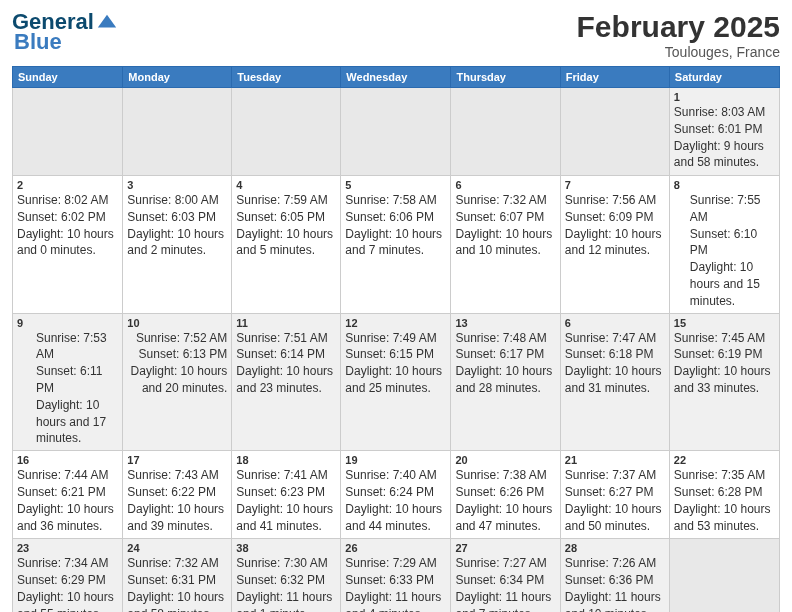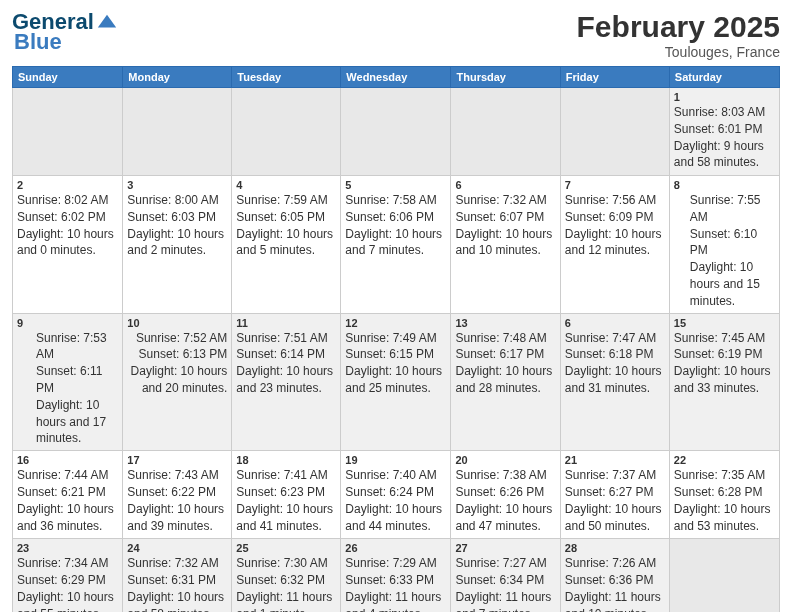--- a/index.html
+++ b/index.html
@@ -281,21 +281,21 @@
 Sunset: 6:29 PM
 Daylight: 10 hours and 55 minutes.</div>
           </td>
           <td>
             <span class="day-num">24</span>
             <div class="day-info" style="white-space: pre-wrap;">Sunrise: 7:32 AM
 Sunset: 6:31 PM
 Daylight: 10 hours and 58 minutes.</div>
           </td>
           <td>
-            <span class="day-num">25</span>
+            <span class="day-num">38</span>
             <div class="day-info" style="white-space: pre-wrap;">Sunrise: 7:30 AM
 Sunset: 6:32 PM
 Daylight: 11 hours and 1 minute.</div>
           </td>
           <td>
             <span class="day-num">26</span>
             <div class="day-info" style="white-space: pre-wrap;">Sunrise: 7:29 AM
 Sunset: 6:33 PM
 Daylight: 11 hours and 4 minutes.</div>
           </td>

